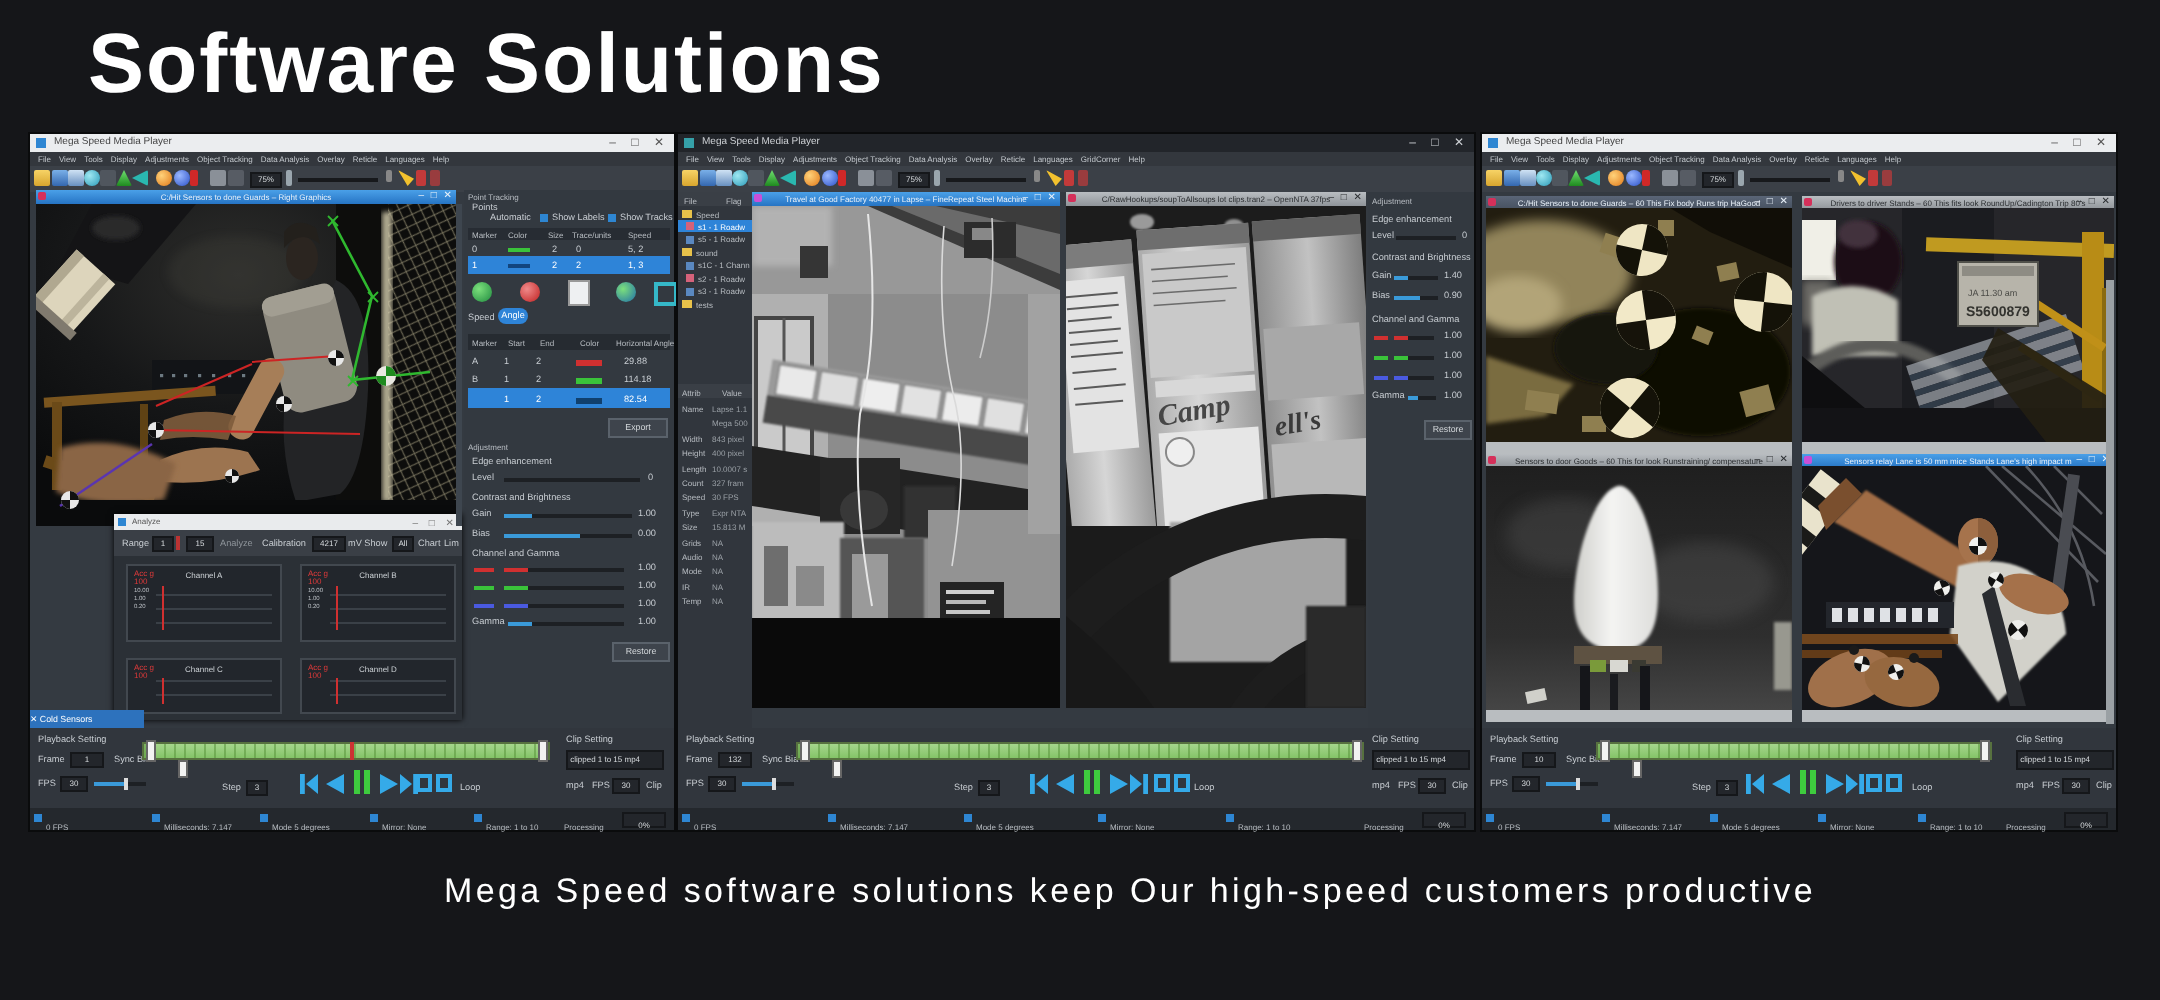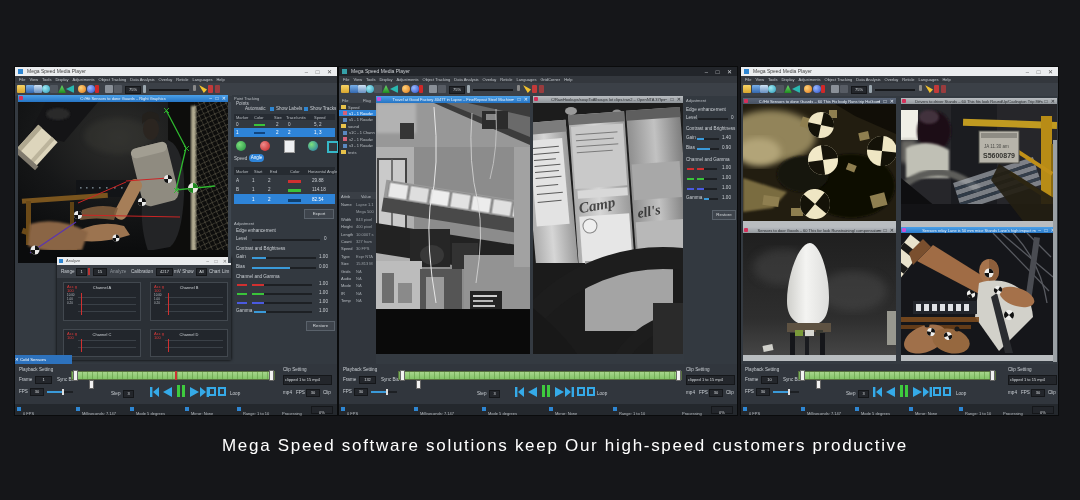--- a/index.html
+++ b/index.html
@@ -39,20 +39,21 @@
 .seg{position:absolute;height:6px;background:#b9bdc0;}
 .chart{position:absolute;background:#22262c;border:1px solid #42484f;}
 .chart .grid{position:absolute;left:14px;right:4px;top:10px;bottom:8px;
  background-image:repeating-linear-gradient(0deg,#3a4047 0,#3a4047 1px,transparent 1px,transparent 7px);}
 .rtx{position:absolute;left:3px;top:2px;color:#e03a3a;font-size:4px;line-height:4px;}
 .ctt{position:absolute;left:0;right:0;top:2px;text-align:center;color:#cdd2d6;font-size:4px;}
 .rline{position:absolute;width:1px;background:#d03030;}
 </style></head>
 <body>
 <div id="page">
+<div id="ttl">Software Solutions</div>
 <div id="cap">Mega Speed software solutions keep Our high-speed customers productive</div>
 
 <div class="win" id="w1" style="left:15px;width:322px;">
  <div class="tbL">
         <span class="tbico"></span>
         <span class="tbtxt">Mega Speed Media Player</span>
         <span class="wbtn" style="color:#555">– □ ✕</span>
       </div>
  <div class="menu"><span>File</span><span>View</span><span>Tools</span><span>Display</span><span>Adjustments</span><span>Object Tracking</span><span>Data Analysis</span><span>Overlay</span><span>Reticle</span><span>Languages</span><span>Help</span></div>
  <div class="tools" id="tools1">

